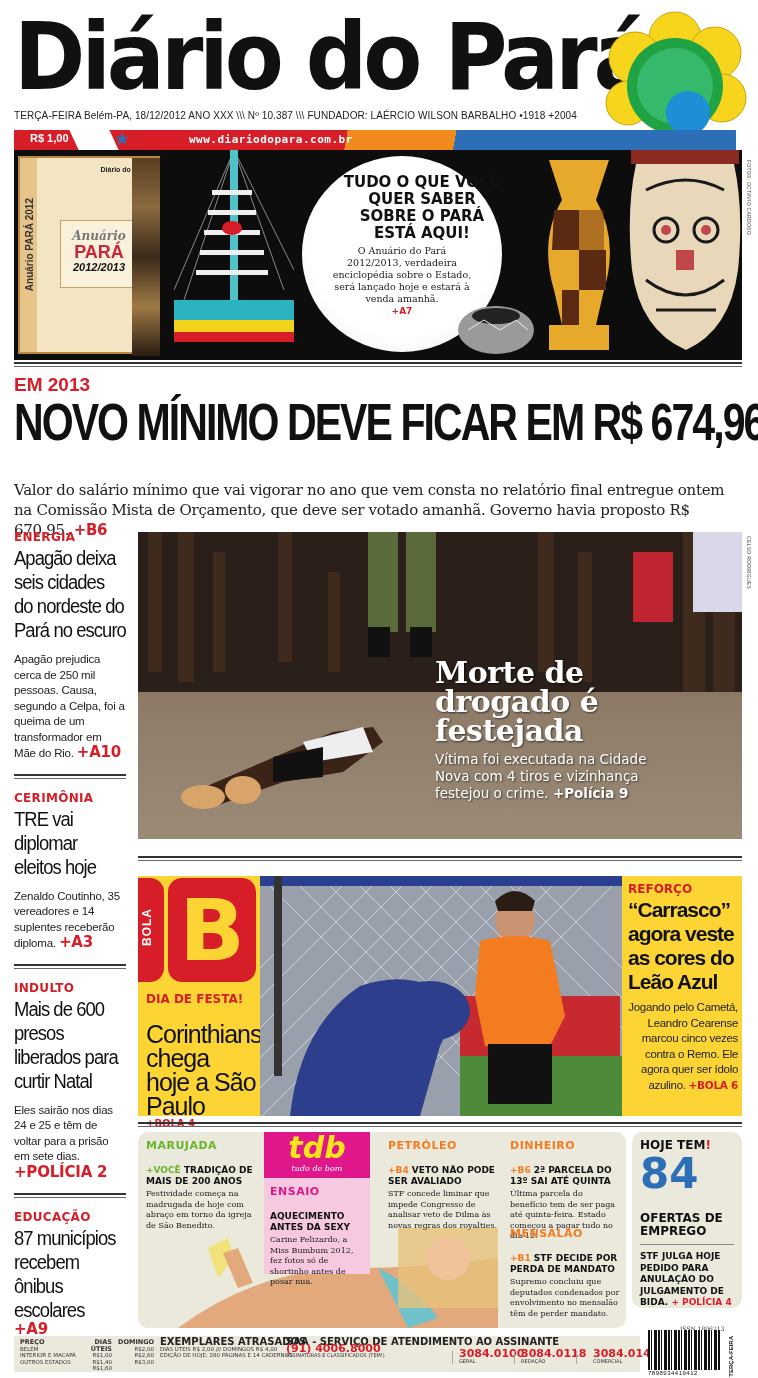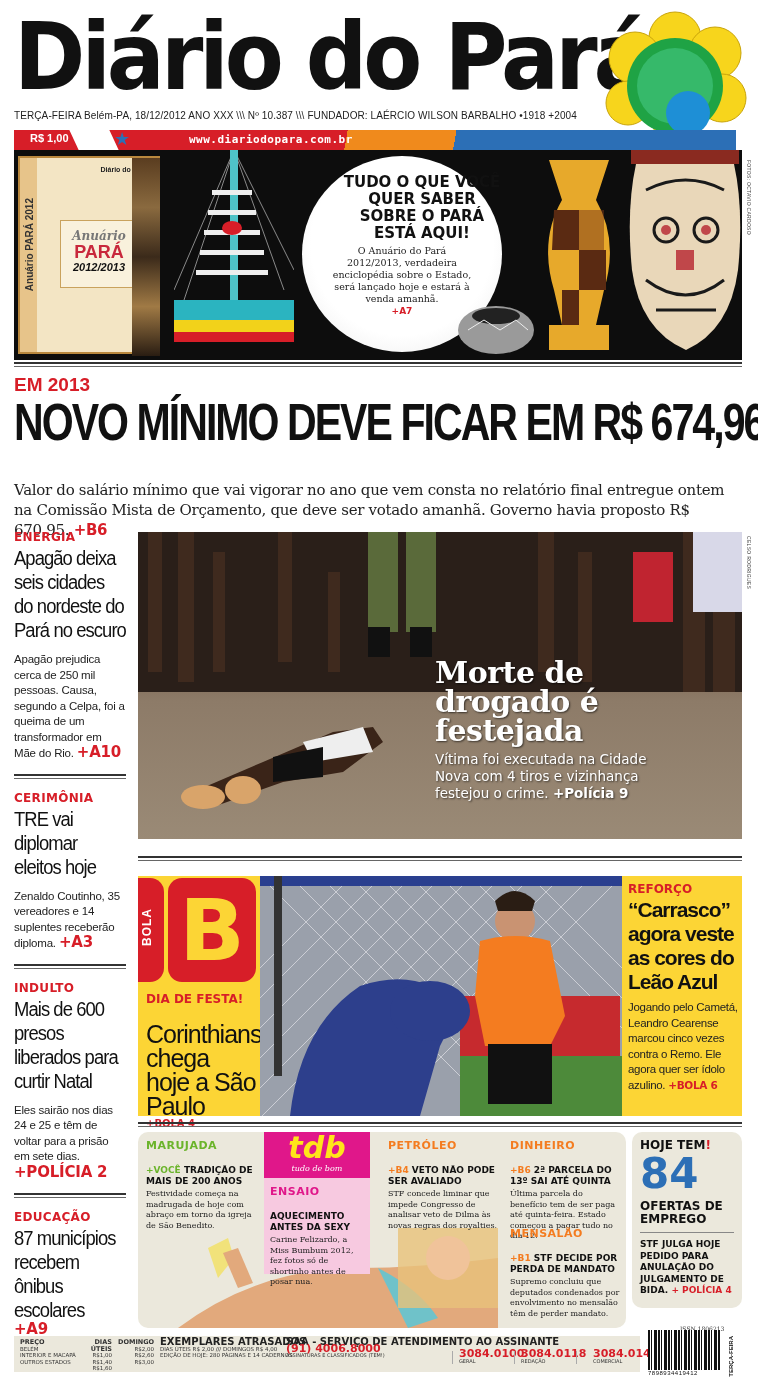--- a/index.html
+++ b/index.html
@@ -68,21 +68,21 @@
   .bola-logo .red { position: absolute; left: 0; top: 0; width: 26px; height: 104px; background: #d71e28; border-radius: 0 14px 14px 0; }
   .bola-logo .label { position: absolute; left: 2px; top: 30px; color: #fff; font-weight: 900; font-size: 12px; writing-mode: vertical-rl; transform: rotate(180deg); letter-spacing: 1px; }
   .bola-logo .bigB { position: absolute; left: 30px; top: 0; width: 88px; height: 104px; background: #d71e28; border-radius: 14px; color: #fcd535; font-family: "DejaVu Sans", sans-serif; font-weight: 900; font-size: 86px; line-height: 104px; text-align: center; }
   .bola-left { position: absolute; left: 8px; top: 116px; width: 112px; }
   .bola-left .kick, .bola-right .kick { font-family: "DejaVu Sans", sans-serif; font-weight: 900; font-size: 12px; color: #d71e28; }
   .bola-left .hed { font-size: 25px; line-height: 24px; letter-spacing: -1px; color: #111; margin-top: 16px; }
   .bola-left .ref { font-size: 10px; }
   .bola-photo { position: absolute; left: 122px; top: 0; width: 362px; height: 240px; overflow: hidden; background: #b8bcc4; }
   .bola-right { position: absolute; left: 490px; top: 6px; width: 110px; }
   .bola-right .hed { font-weight: 700; font-size: 21px; line-height: 24px; letter-spacing: -1px; color: #111; margin-top: 2px; }
-  .bola-right .body { font-size: 11.5px; line-height: 15.5px; color: #222; margin-top: 6px; letter-spacing: -0.3px; }
+  .bola-right .body { font-size: 11.5px; line-height: 15.5px; color: #222; margin-top: 6px; letter-spacing: -0.3px; text-align: right; }
   .bola-right .ref { font-size: 10.5px; }
 
   
   .bottom { position: absolute; left: 138px; top: 1132px; width: 488px; height: 196px; background: #ebe8dc; border-radius: 10px; overflow: hidden; }
   .marujada { position: absolute; left: 8px; top: 4px; width: 116px; }
   .bigkick { font-family: "DejaVu Sans", sans-serif; font-weight: 700; font-size: 11px; letter-spacing: 0.5px; line-height: 20px; }
   .subhed { font-family: "DejaVu Sans", sans-serif; font-weight: 900; font-size: 9px; line-height: 11px; color: #111; margin-top: 9px; }
   .small-body { font-family: "DejaVu Serif", serif; font-size: 8px; line-height: 10.5px; color: #222; margin-top: 2px; }
   .tdb-box { position: absolute; left: 126px; top: 0; width: 106px; height: 142px; background: #f7c9e0; }
   .tdb-head { height: 46px; background: #e0178a; text-align: center; }
@@ -97,21 +97,21 @@
   .pink { color: #e0178a; }
   .subhed .o { color: #f47c20; }
   .subhed .g { color: #6bb42b; }
   .model { position: absolute; left: 40px; top: 96px; width: 320px; height: 100px; }
 
   
   .hoje { position: absolute; left: 632px; top: 1132px; width: 110px; height: 176px; background: #ebe8dc; border-radius: 10px; padding: 6px 8px; }
   .hoje .t1 { font-family: "DejaVu Sans", sans-serif; font-weight: 900; font-size: 12px; color: #111; }
   .hoje .t1 span { color: #d71e28; }
   .hoje .num { font-family: "DejaVu Sans", sans-serif; font-weight: 900; font-size: 42px; line-height: 40px; color: #2c6fb6; margin-top: 2px; }
-  .hoje .t2 { font-family: "DejaVu Sans", sans-serif; font-weight: 900; font-size: 12px; line-height: 13px; color: #111; margin-top: 6px; }
+  .hoje .t2 { font-family: "DejaVu Sans", sans-serif; font-weight: 900; font-size: 12px; line-height: 13px; color: #111; margin-top: 18px; }
   .hoje hr { border: none; border-top: 1px solid #888; margin: 6px 0; }
   .hoje .t3 { font-family: "DejaVu Sans", sans-serif; font-weight: 900; font-size: 9px; line-height: 11.5px; color: #111; }
   .hoje .t3 .ref { font-size: 9px; }
   .issn { position: absolute; left: 680px; top: 1325px; font-family: "DejaVu Serif", serif; font-size: 6px; color: #333; }
 
   
   .footer { position: absolute; left: 14px; top: 1336px; width: 626px; height: 36px; background: #ebe8dc; font-family: "DejaVu Sans", sans-serif; }
   .footer .col { position: absolute; top: 3px; font-size: 5.5px; line-height: 6.5px; color: #333; }
   .footer .col .h { font-weight: 900; font-size: 6.5px; color: #333; }
   .footer .big-h { font-weight: 900; font-size: 10px; color: #222; }

